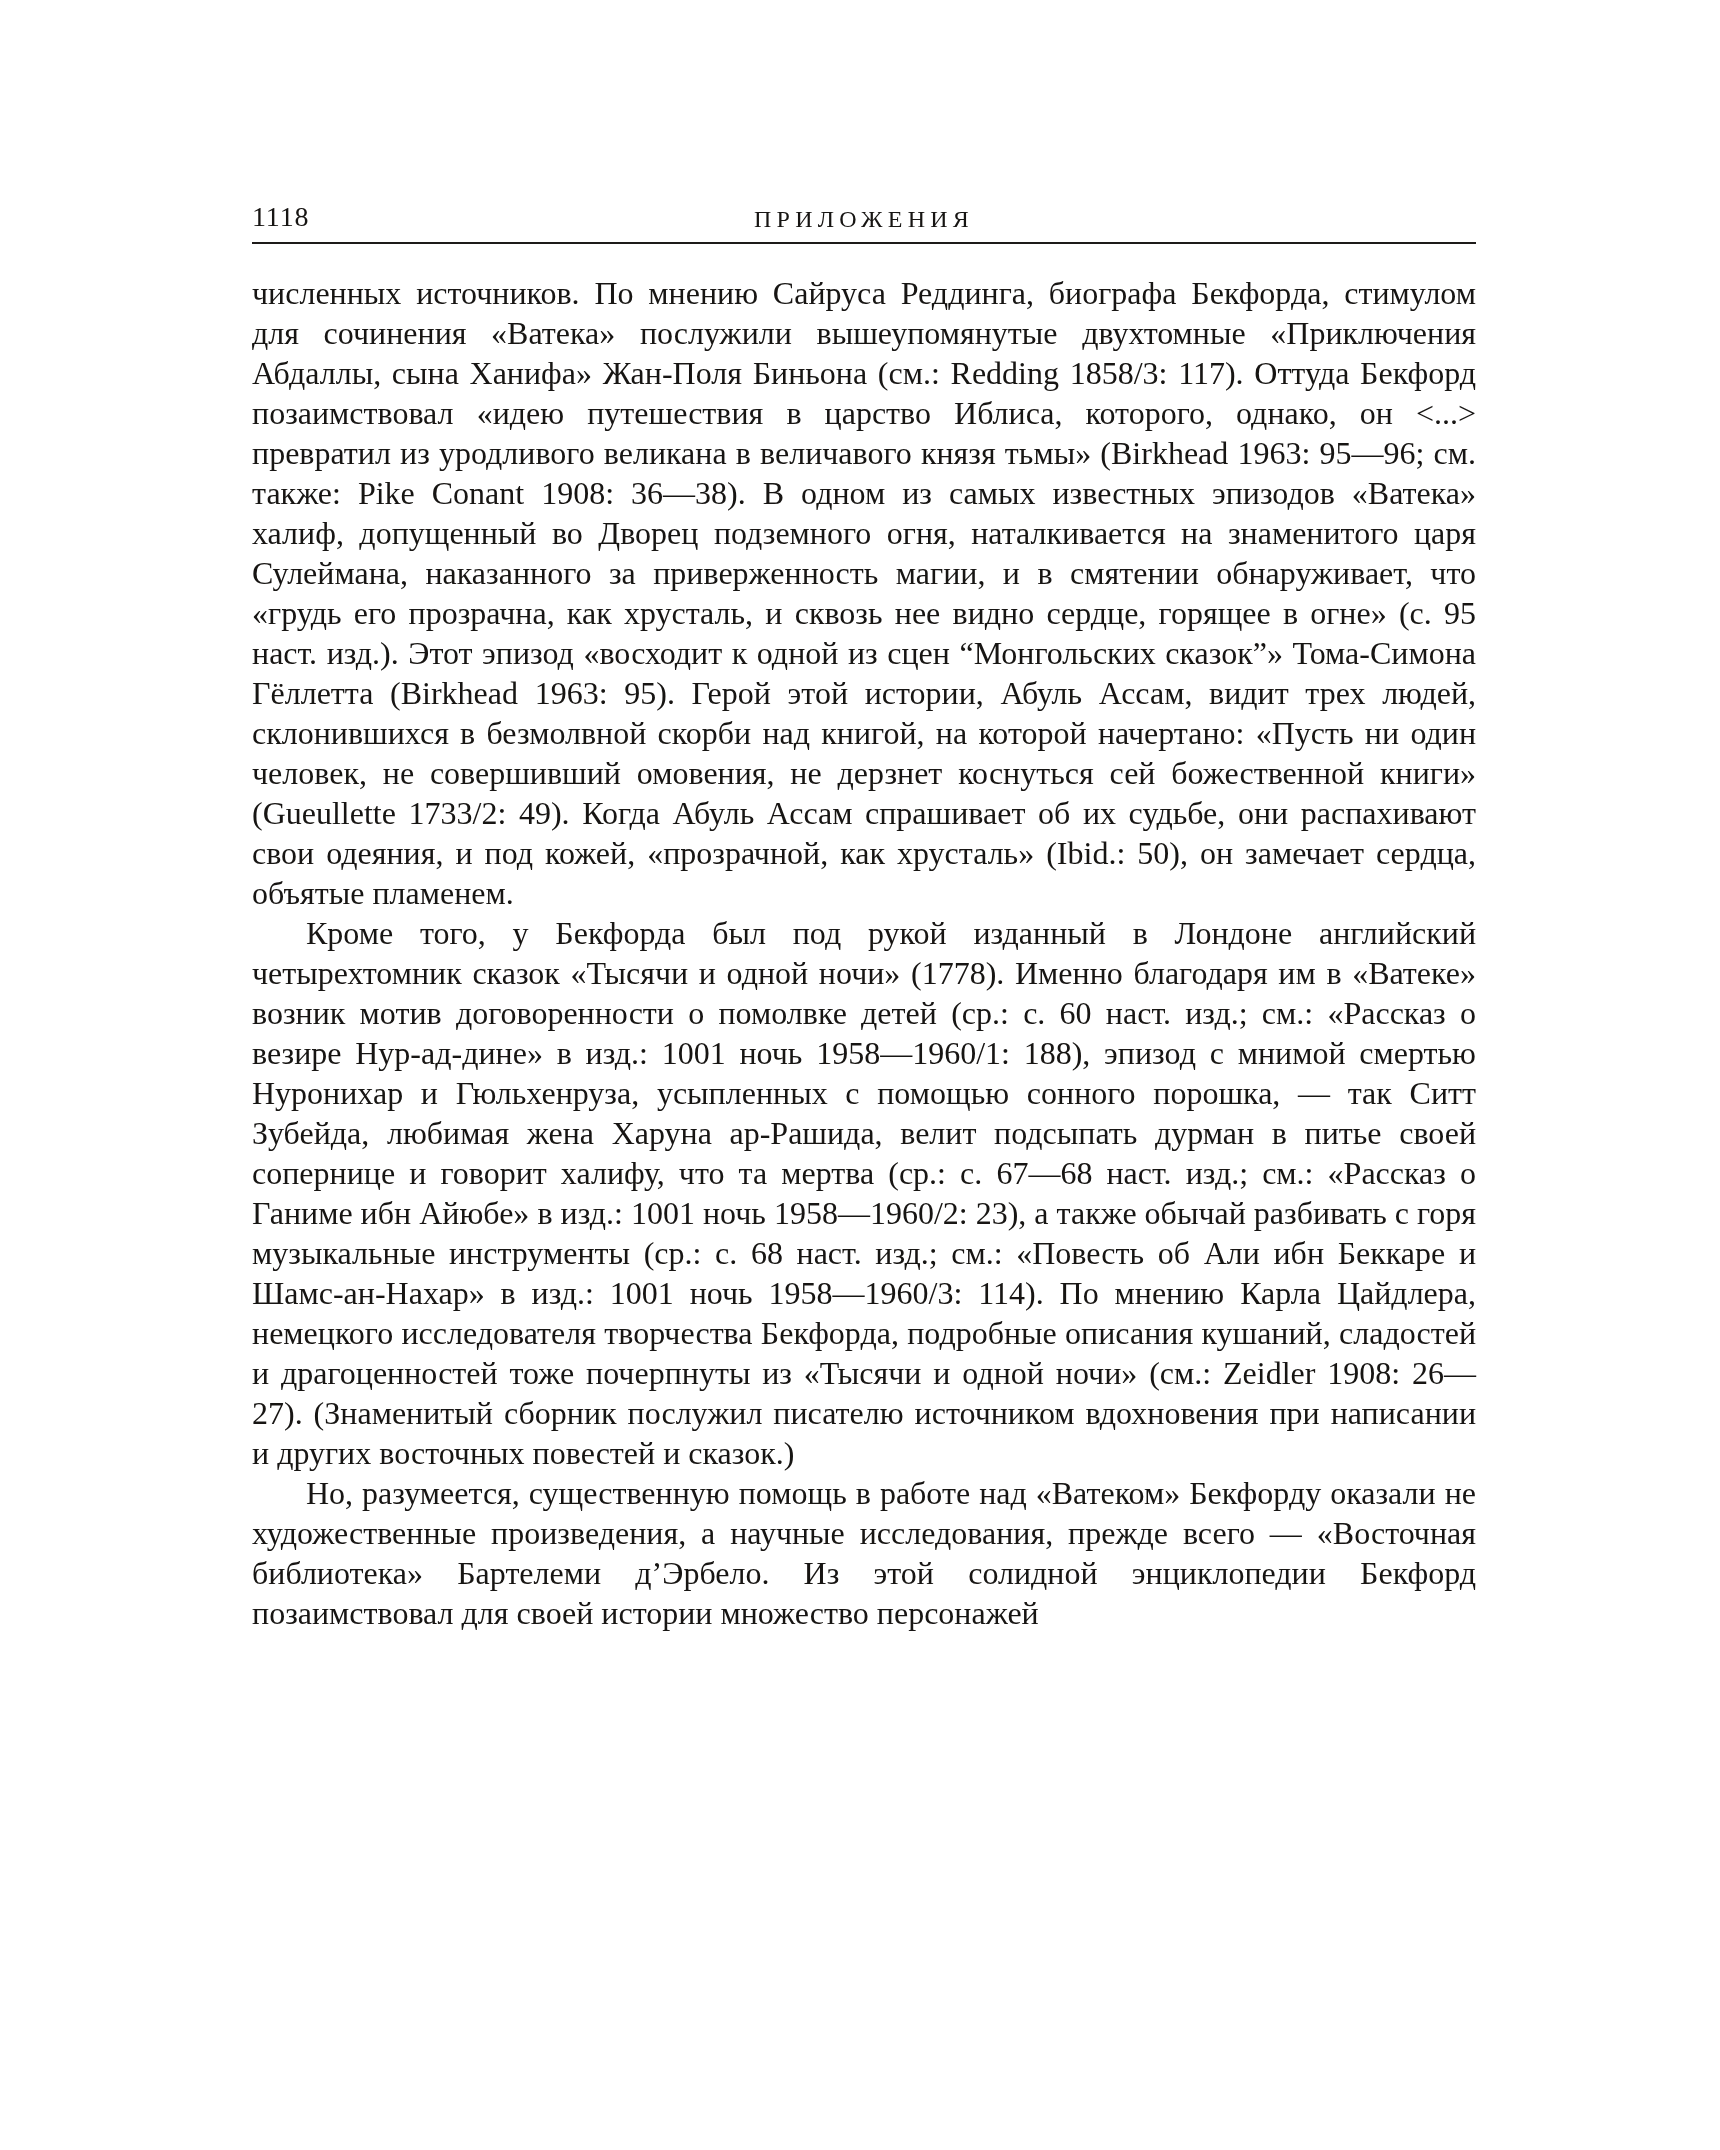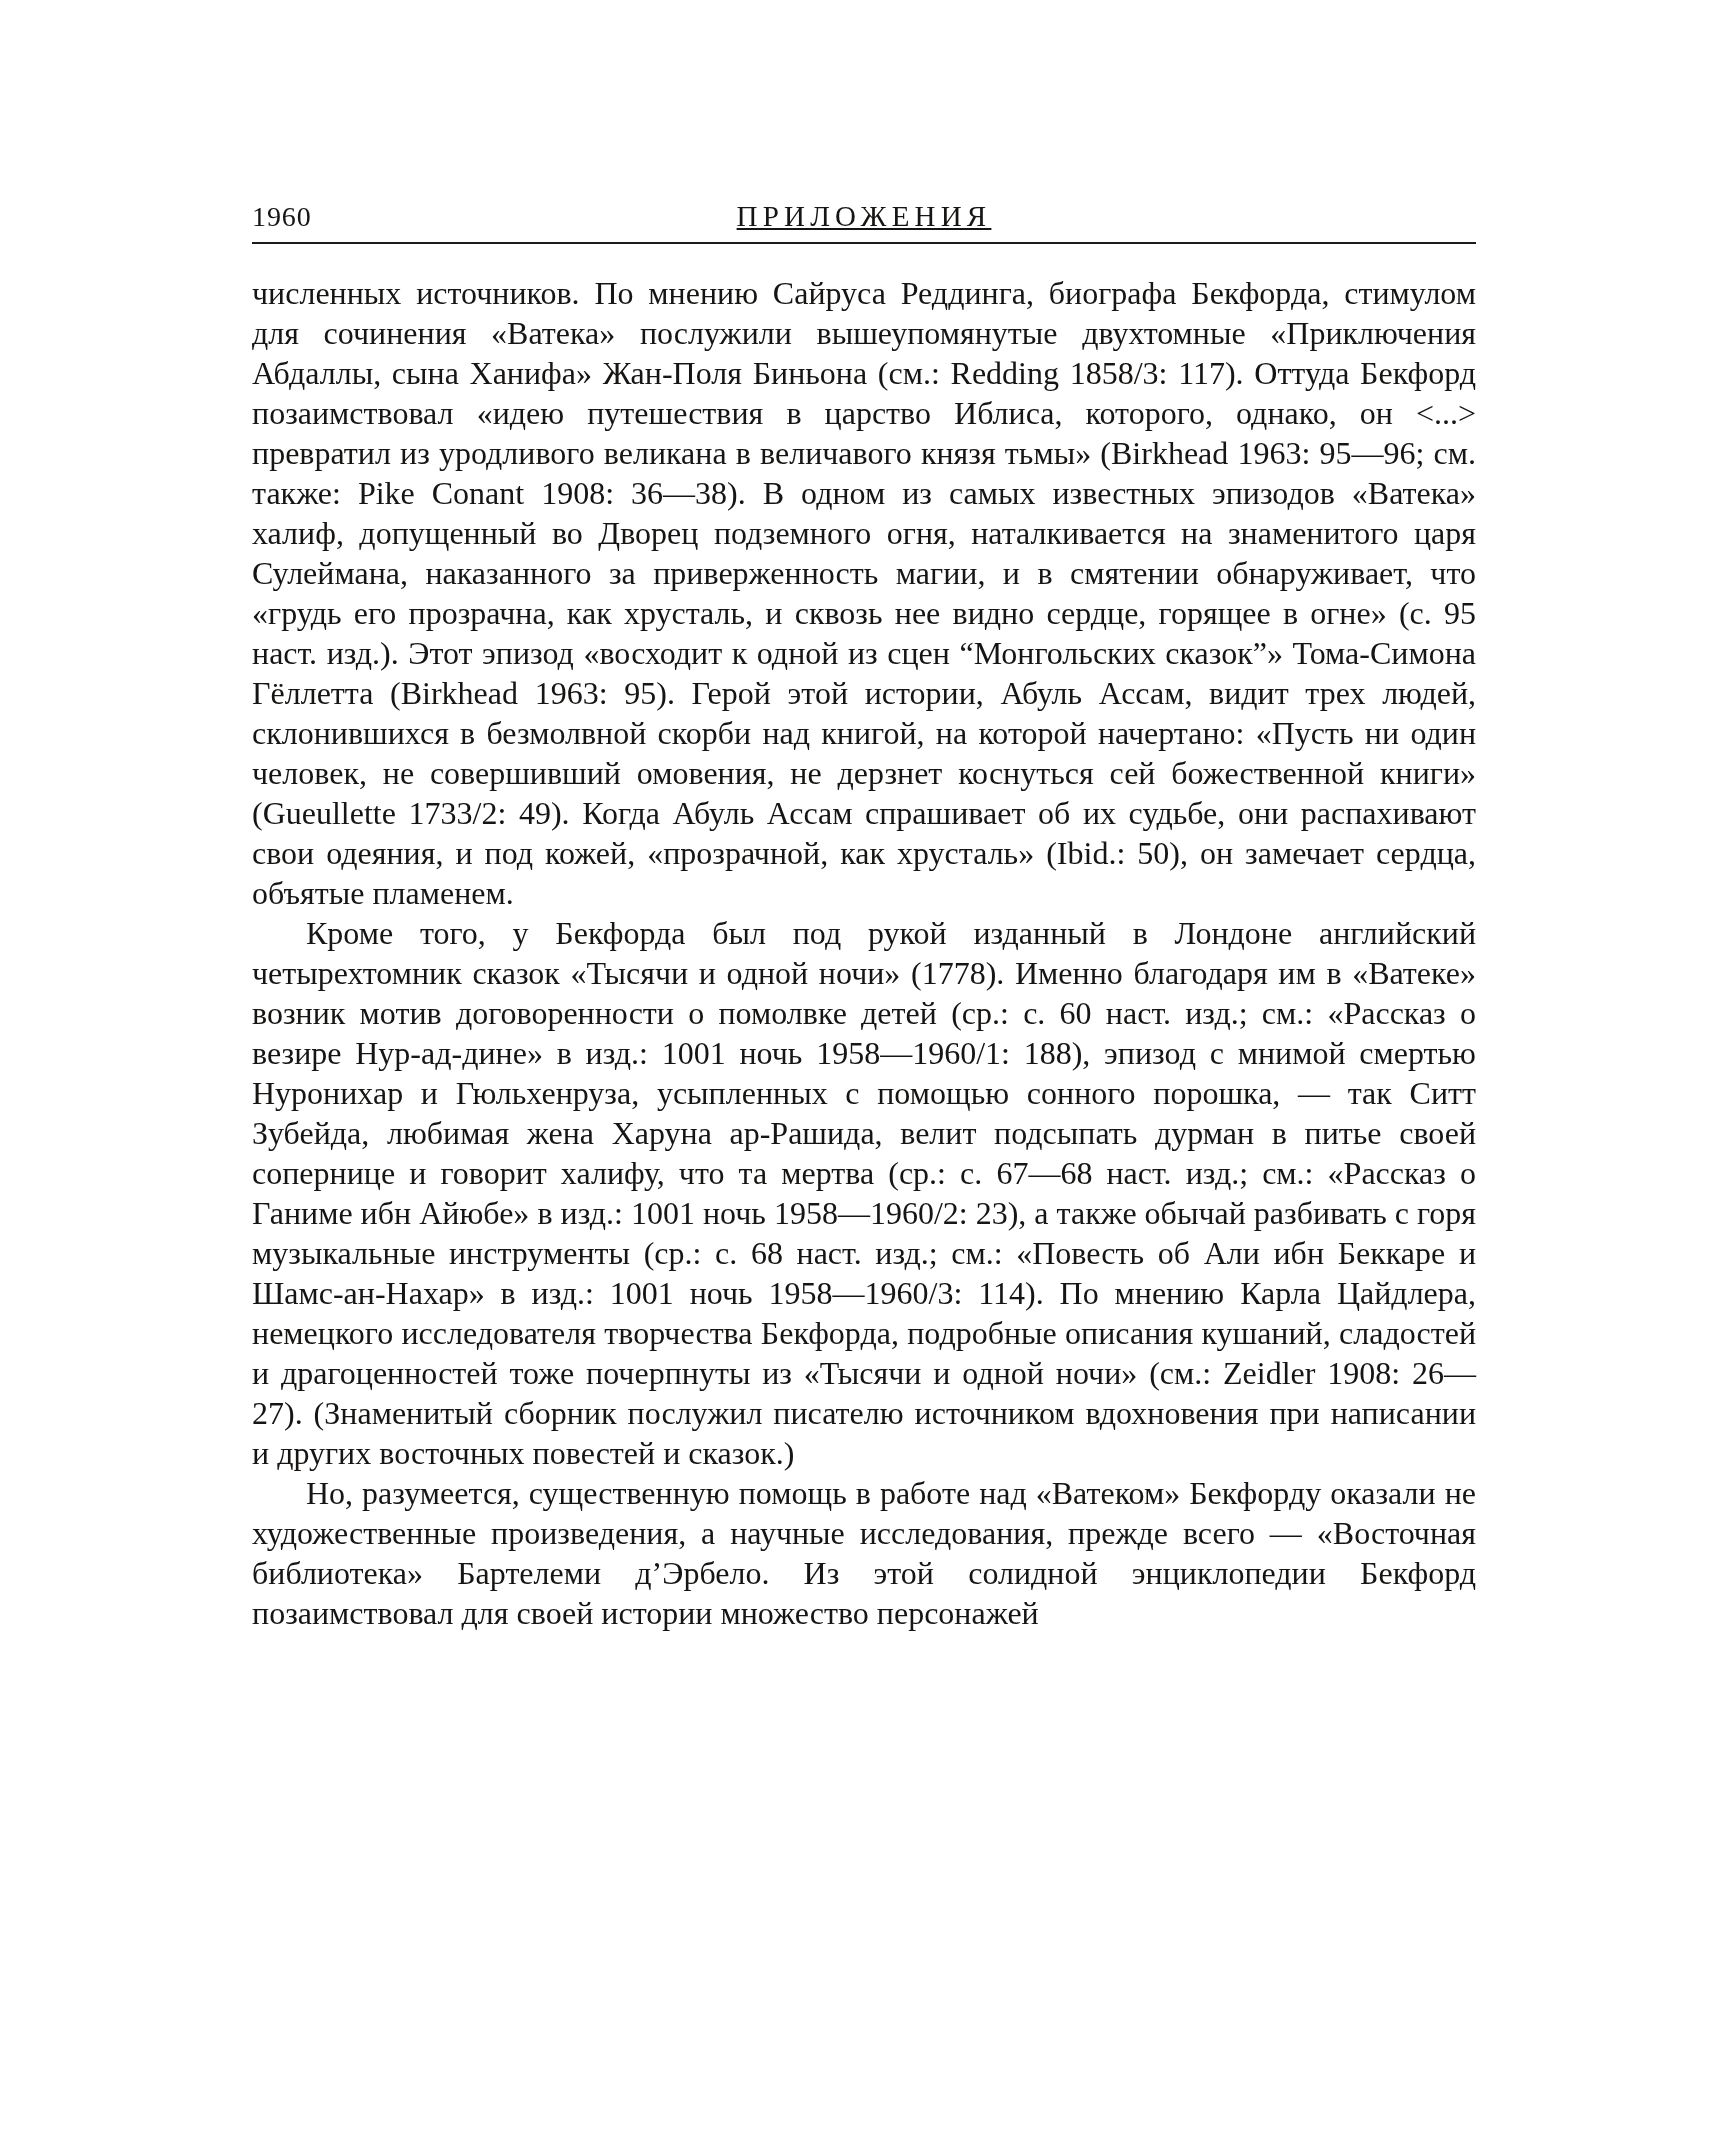--- a/index.html
+++ b/index.html
@@ -41,24 +41,23 @@
     font-size: 28px;
     line-height: 1;
     letter-spacing: 0.9px;
   }
   .running-title {
     position: absolute;
     left: 0;
     right: 0;
     bottom: 11.2px;
     text-align: center;
-    font-size: 29px;
+    font-size: 24px;
     line-height: 1;
     letter-spacing: 5.2px;
-    text-decoration: underline;
   }
   .body-text {
     margin-top: 29px;
     font-size: 32px;
     line-height: 40px;
     text-align: justify;
     text-justify: inter-word;
   }
   .body-text p {
     margin: 0;
@@ -68,21 +67,21 @@
     text-indent: 54px;
   }
 </style>
 </head>
 <body>
 
 <div class="page">
   <div class="text-column">
 
     <div class="running-head">
-      <span class="page-number">1960</span>
+      <span class="page-number">1118</span>
       <span class="running-title">ПРИЛОЖЕНИЯ</span>
     </div>
 
     <div class="body-text">
       <p>численных источников. По мнению Сайруса Реддинга, биографа Бекфорда, стимулом для сочинения «Ватека» послужили вышеупомянутые двухтомные «Приключения Абдаллы, сына Ханифа» Жан-Поля Биньона (см.: Redding 1858/3: 117). Оттуда Бекфорд позаимствовал «идею путешествия в царство Иблиса, которого, однако, он &lt;...&gt; превратил из уродливого великана в величавого князя тьмы» (Birkhead 1963: 95—96; см. также: Pike Conant 1908: 36—38). В одном из самых известных эпизодов «Ватека» халиф, допущенный во Дворец подземного огня, наталкивается на знаменитого царя Сулеймана, наказанного за приверженность магии, и в смятении обнаруживает, что «грудь его прозрачна, как хрусталь, и сквозь нее видно сердце, горящее в огне» (с. 95 наст. изд.). Этот эпизод «восходит к одной из сцен “Монгольских сказок”» Тома-Симона Гёллетта (Birkhead 1963: 95). Герой этой истории, Абуль Ассам, видит трех людей, склонившихся в безмолвной скорби над книгой, на которой начертано: «Пусть ни один человек, не совершивший омовения, не дерзнет коснуться сей божественной книги» (Gueullette 1733/2: 49). Когда Абуль Ассам спрашивает об их судьбе, они распахивают свои одеяния, и под кожей, «прозрачной, как хрусталь» (Ibid.: 50), он замечает сердца, объятые пламенем.</p>
       <p class="indented">Кроме того, у Бекфорда был под рукой изданный в Лондоне английский четырехтомник сказок «Тысячи и одной ночи» (1778). Именно благодаря им в «Ватеке» возник мотив договоренности о помолвке детей (ср.: с. 60 наст. изд.; см.: «Рассказ о везире Нур-ад-дине» в изд.: 1001 ночь 1958—1960/1: 188), эпизод с мнимой смертью Нуронихар и Гюльхенруза, усыпленных с помощью сонного порошка, — так Ситт Зубейда, любимая жена Харуна ар-Рашида, велит подсыпать дурман в питье своей сопернице и говорит халифу, что та мертва (ср.: с. 67—68 наст. изд.; см.: «Рассказ о Ганиме ибн Айюбе» в изд.: 1001 ночь 1958—1960/2: 23), а также обычай разбивать с горя музыкальные инструменты (ср.: с. 68 наст. изд.; см.: «Повесть об Али ибн Беккаре и Шамс-ан-Нахар» в изд.: 1001 ночь 1958—1960/3: 114). По мнению Карла Цайдлера, немецкого исследователя творчества Бекфорда, подробные описания кушаний, сладостей и драгоценностей тоже почерпнуты из «Тысячи и одной ночи» (см.: Zeidler 1908: 26—27). (Знаменитый сборник послужил писателю источником вдохновения при написании и других восточных повестей и сказок.)</p>
       <p class="indented">Но, разумеется, существенную помощь в работе над «Ватеком» Бекфорду оказали не художественные произведения, а научные исследования, прежде всего — «Восточная библиотека» Бартелеми д’Эрбело. Из этой солидной энциклопедии Бекфорд позаимствовал для своей истории множество персонажей</p>
     </div>
 
   </div>

